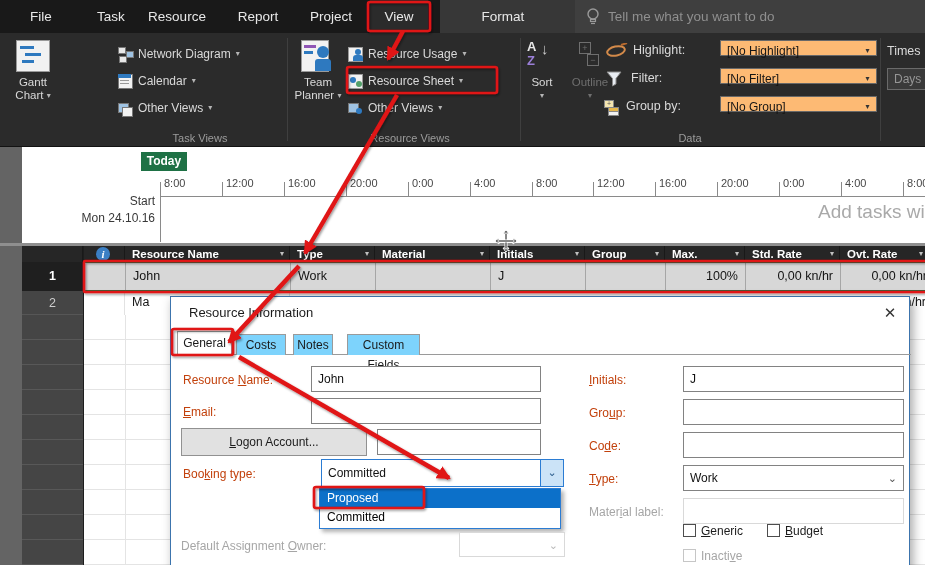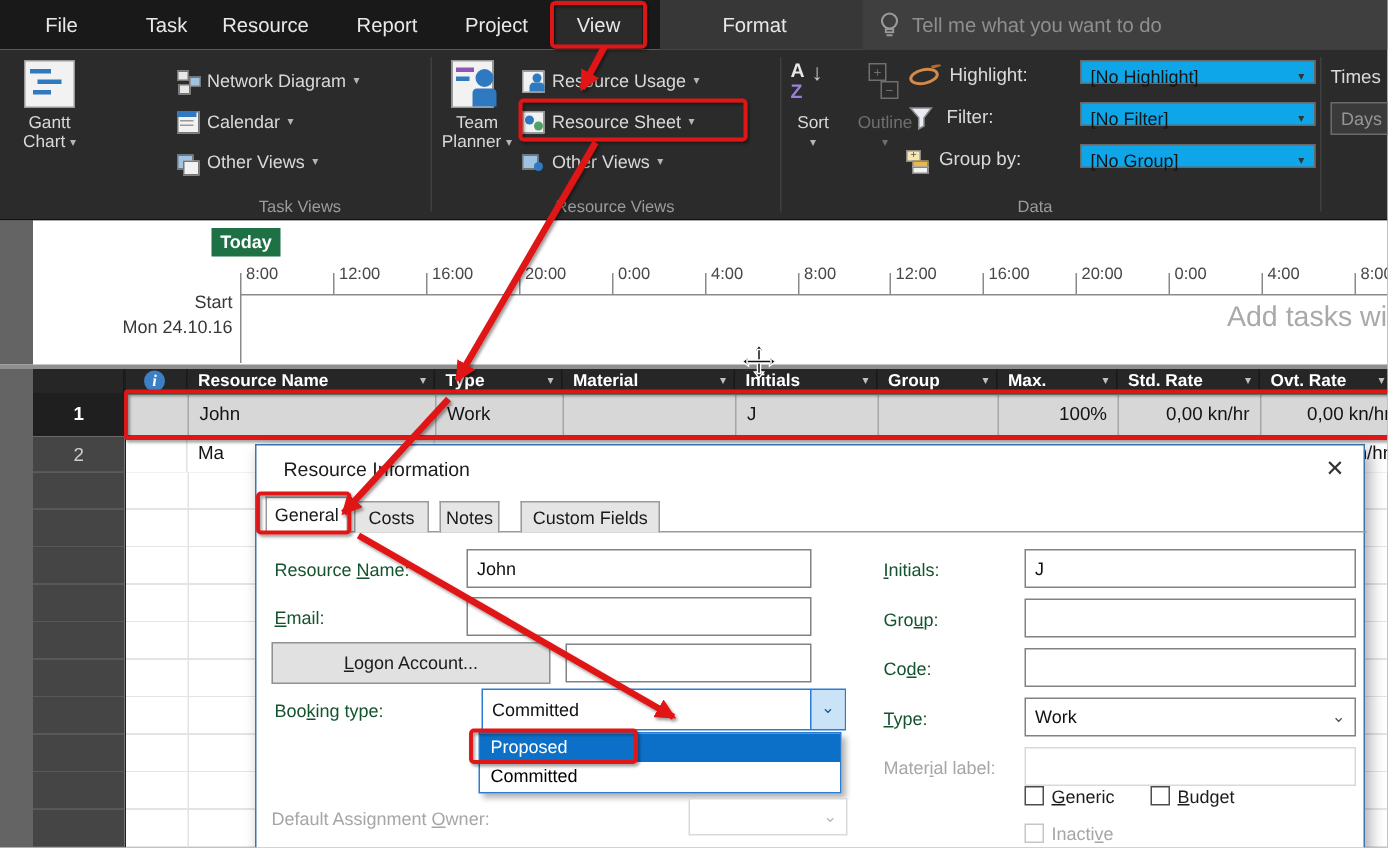--- a/index.html
+++ b/index.html
@@ -18,21 +18,21 @@
   .ribbon{left:0;top:33px;width:925px;height:114px;background:#2b2b2b;border-bottom:1px solid #121212;box-sizing:border-box;}
   .rsep{top:5px;width:1px;height:103px;background:#3f3f3f;}
   .grplabel{top:99px;height:13px;font-size:11px;color:#9c9c9c;text-align:center;}
   .bigbtn{top:6px;width:54px;height:86px;text-align:center;color:#d9d9d9;font-size:11.5px;line-height:13px;}
   .bigbtn .bicon{margin:1px auto 4px auto;width:34px;height:32px;position:relative;}
   .smallrow{height:20px;display:flex;align-items:center;gap:5px;color:#d9d9d9;font-size:12px;white-space:nowrap;}
   .sicon{width:15px;height:15px;position:relative;flex:0 0 15px;}
   .dd{display:inline-block;font-size:8px;color:#b5b5b5;transform:translateY(-1px);}
   .dd::after{content:"▾";}
   .disabled-txt{color:#6f6f6f;}
-  .rcombo{height:16px;background:#0ea5e9;border:1px solid #686868;box-sizing:border-box;
+  .rcombo{height:16px;background:#fdba74;border:1px solid #686868;box-sizing:border-box;
           font-size:12px;color:#151515;line-height:20px;padding-left:6px;}
   .rcombo .cbtn{position:absolute;right:0;top:0;width:17px;height:20px;text-align:center;color:#333;font-size:8px;line-height:20px;}
   .rcombo .cbtn::after{content:"▾";}
   .rlabel{font-size:12.5px;color:#dadada;height:22px;line-height:22px;}
   .days-combo{height:22px;background:#3a3a3a;border:1px solid #6a6a6a;box-sizing:border-box;
               font-size:12px;color:#969696;line-height:20px;padding-left:6px;}
 
   
   .sheet-ic{position:absolute;inset:0;background:#f2f2f2;border:1px solid #9a9a9a;}
   .bar{position:absolute;height:3px;background:#2e79bf;}
@@ -79,23 +79,23 @@
   .vgrid{top:315px;width:1px;height:250px;background:#e4e4e4;}
   .numedge{left:83px;top:246px;width:1px;height:319px;background:#1d1d1d;}
 
   
   .dialog{left:170px;top:296px;width:740px;height:300px;background:#fff;border:1px solid #3c74ad;
           box-sizing:border-box;box-shadow:3px 4px 10px rgba(0,0,0,.35);}
   .dtitle{left:18px;top:8px;font-size:13px;color:#1c1c1c;}
   .dclose{left:702px;top:2px;width:34px;height:28px;text-align:center;line-height:28px;font-size:15px;color:#333;}
   .tabstrip{left:0px;top:34px;width:740px;height:24px;border-bottom:1px solid #9a9a9a;box-sizing:border-box;}
   .tab{position:absolute;top:3px;height:21px;line-height:20px;font-size:12px;color:#1a1a1a;text-align:center;
-       background:#e5e5e5;border:1px solid #9a9a9a;border-bottom:none;box-sizing:border-box;}
+       background:#7dd3fc;border:1px solid #9a9a9a;border-bottom:none;box-sizing:border-box;}
   .tab.active{top:0;height:24px;background:#fff;line-height:23px;z-index:2;}
-  .dlabel{font-size:12px;color:#14532d;white-space:nowrap;}
+  .dlabel{font-size:12px;color:#c2410c;white-space:nowrap;}
   .dlabel.gray{color:#a6a6a6;}
   .u{text-decoration:underline;}
   .dinput{background:#fff;border:1px solid #828282;box-sizing:border-box;font-size:12px;color:#111;
           padding:0 6px;line-height:24px;white-space:nowrap;overflow:hidden;}
   .dinput.dis{border-color:#d9d9d9;}
   .dbtn{background:#e1e1e1;border:1px solid #919191;box-sizing:border-box;font-size:12px;color:#1c1c1c;
         text-align:center;line-height:26px;}
   .combo-open{background:#fff;border:1px solid #2b7cd3;box-sizing:border-box;font-size:12px;color:#111;
               padding:0 6px;line-height:26px;}
   .combo-open .chev{position:absolute;right:0;top:0;width:22px;height:26px;background:#cbe3f7;
@@ -391,21 +391,21 @@
   <div class="abs numedge"></div>
 
   <div class="abs dialog dialog-layer">
     <div class="abs dtitle">Resource Information</div>
     <div class="abs dclose">✕</div>
 
     <div class="abs tabstrip">
       <div class="tab active" style="left:6px;width:55px;">General</div>
       <div class="tab" style="left:65px;width:50px;">Costs</div>
       <div class="tab" style="left:122px;width:40px;">Notes</div>
-      <div class="tab" style="left:176px;width:93px;">Custom Fields</div>
+      <div class="tab" style="left:176px;width:73px;">Custom Fields</div>
     </div>
 
     <div class="abs dlabel" style="left:12px;top:76px;">
       <span>Resource </span><span class="u">N</span><span>ame:</span>
     </div>
     <div class="abs dinput" style="left:140px;top:69px;width:230px;height:26px;">John</div>
 
     <div class="abs dlabel" style="left:12px;top:108px;">
       <span></span><span class="u">E</span><span>mail:</span>
     </div>

